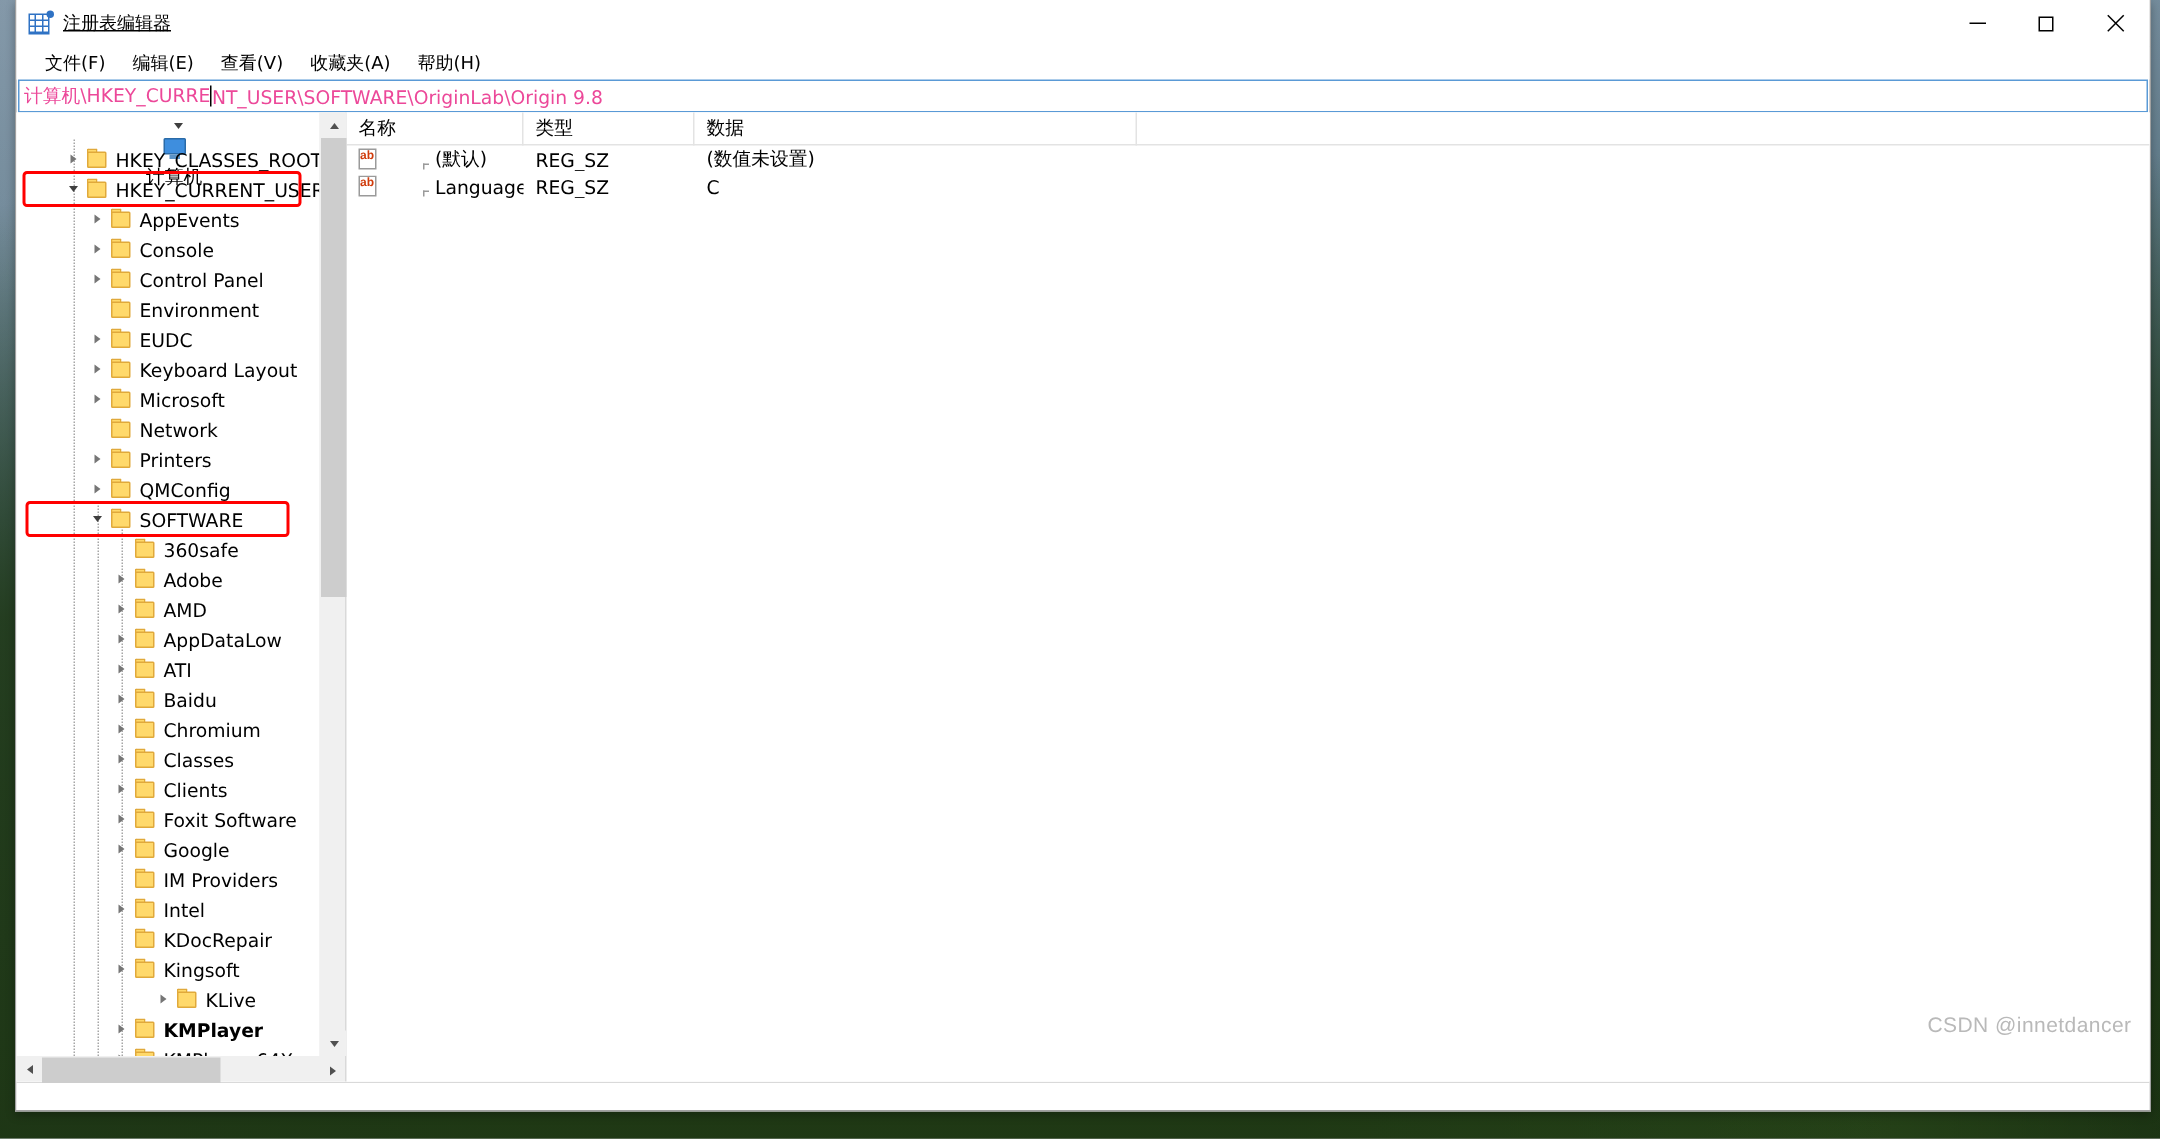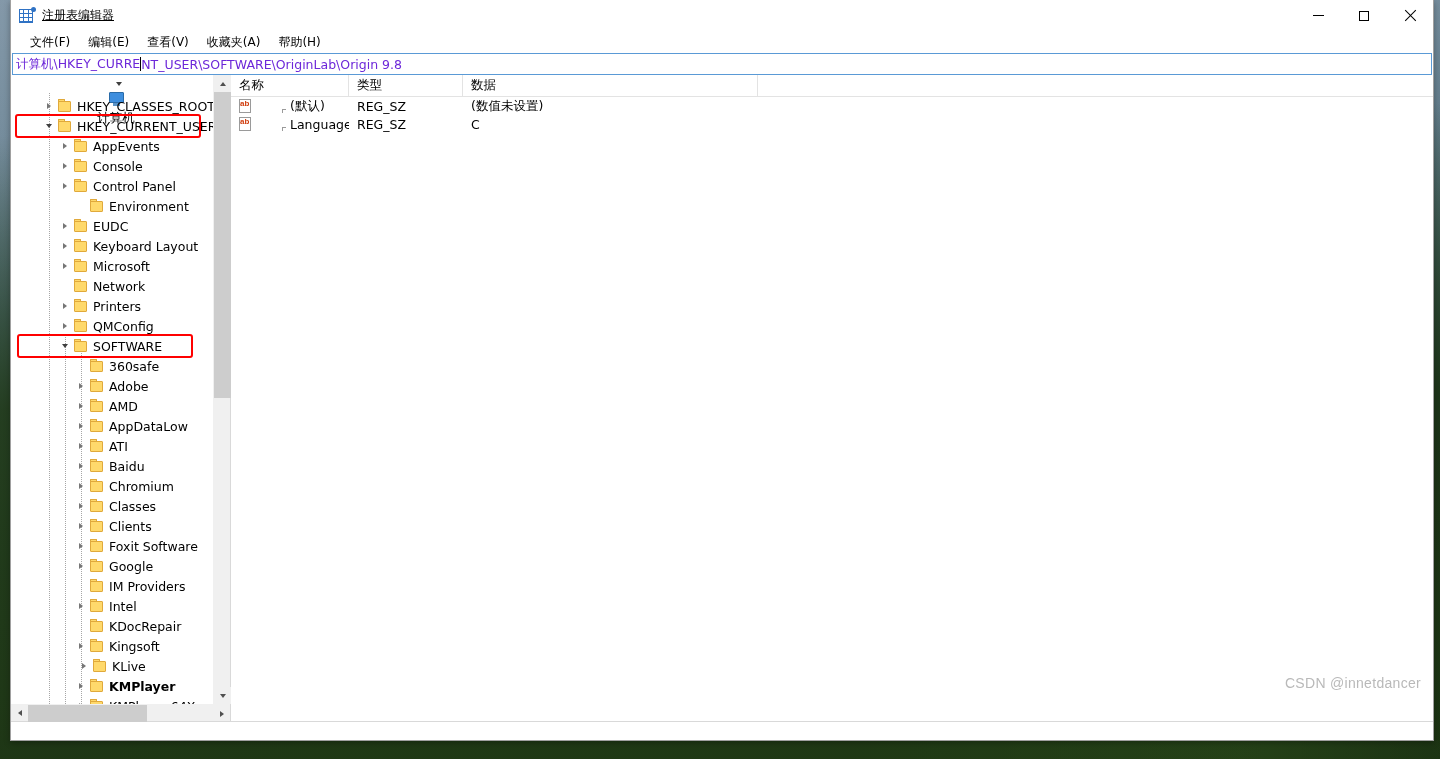--- a/index.html
+++ b/index.html
@@ -93,21 +93,21 @@
 
   
   .addressbar {
     height: 22px; min-height:22px;
     margin: 0 1px 0 1px;
     border: 1px solid #5a9ad6;
     background: #ffffff;
     display: flex; align-items: center;
     padding-left: 3px;
     font-size: 12.5px;
-    color: #6d28d9;
+    color: #ec4899;
     position: relative;
     font-family: "DejaVu Sans","Liberation Sans", sans-serif;
   }
   .addressbar .caret {
     display:inline-block; width:1px; height:14px; background:#000;
     margin: 0 0px; vertical-align:middle;
   }
 
   
   .panes { flex: 1; display: flex; min-height: 0; background:#fff; position:relative; }
@@ -373,21 +373,21 @@
             <div class="tnode" style="padding-left:46px;">
               <span class="exp">
                 <span class="chev chev-r"></span>
               </span>
               <span class="folder">
                 <span class="ft"></span>
                 <span class="fb"></span>
               </span>
               <span class="tlabel">Control Panel</span>
             </div>
-            <div class="tnode" style="padding-left:62px;">
+            <div class="tnode" style="padding-left:46px;">
               <span class="exp"></span>
               <span class="folder">
                 <span class="ft"></span>
                 <span class="fb"></span>
               </span>
               <span class="tlabel">Environment</span>
             </div>
             <div class="tnode" style="padding-left:46px;">
               <span class="exp">
                 <span class="chev chev-r"></span>
@@ -593,21 +593,21 @@
             <div class="tnode" style="padding-left:62px;">
               <span class="exp">
                 <span class="chev chev-r"></span>
               </span>
               <span class="folder">
                 <span class="ft"></span>
                 <span class="fb"></span>
               </span>
               <span class="tlabel">Kingsoft</span>
             </div>
-            <div class="tnode" style="padding-left:65px;">
+            <div class="tnode" style="padding-left:90px;">
               <span class="exp">
                 <span class="chev chev-r"></span>
               </span>
               <span class="folder">
                 <span class="ft"></span>
                 <span class="fb"></span>
               </span>
               <span class="tlabel">KLive</span>
             </div>
             <div class="tnode" style="padding-left:62px;font-weight:bold;">

